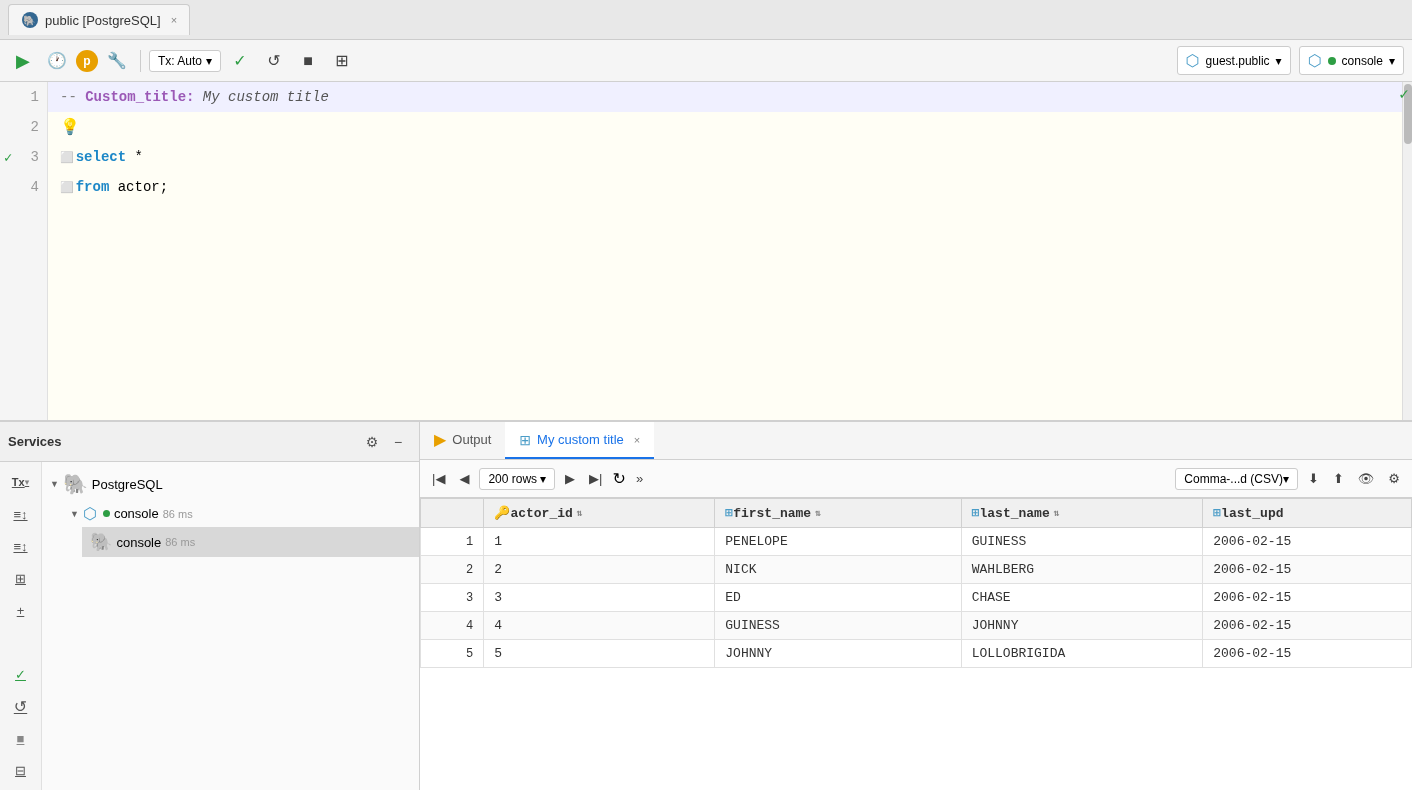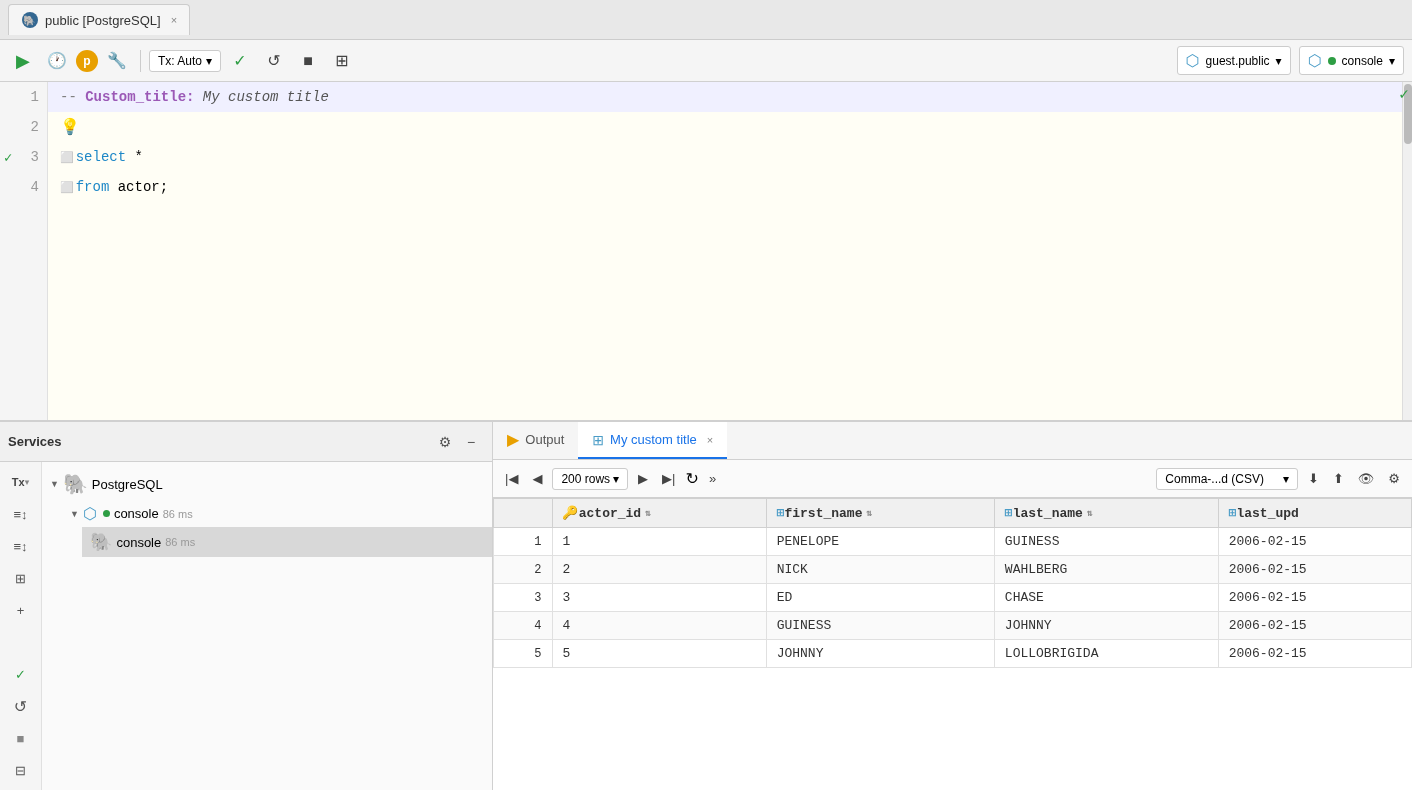--- a/index.html
+++ b/index.html
@@ -63,59 +63,59 @@
     .code-content {
       flex: 1; padding: 0; font-family: 'Courier New', monospace; font-size: 14px;
       overflow: auto; background: #fffef5;
     }
     .code-line {
       height: 30px; display: flex; align-items: center; padding: 0 12px;
       white-space: pre; position: relative;
     }
     .code-line.highlight { background: #f0f0ff; }
     .code-comment { color: #808080; }
-    .code-keyword-blue { color: #1e88c7; font-weight: normal; }
+    .code-keyword-blue { color: #1e88c7; font-weight: bold; }
     .code-annotation { color: #9b59b6; font-weight: bold; text-align: right; }
     .code-italic { color: #555; font-style: italic; }
     .scrollbar-right {
       width: 10px; background: #f0f0f0; border-left: 1px solid #ddd;
     }
     .scrollbar-thumb {
       width: 8px; height: 60px; background: #bbb; border-radius: 4px; margin: 2px auto;
     }
     .bulb-icon { font-size: 16px; }
     .small-icon { font-size: 11px; color: #aaa; margin-right: 2px; }
 
     
     .bottom-panel { display: flex; flex: 1; background: white; overflow: hidden; }
 
     
     .services-panel {
-      width: 493px; border-right: 1px solid #d0d0d0; display: flex; flex-direction: column;
+      width: 420px; border-right: 1px solid #d0d0d0; display: flex; flex-direction: column;
       background: #fafafa;
     }
     .services-header {
       display: flex; align-items: center; padding: 0 8px; height: 40px;
       border-bottom: 1px solid #d0d0d0; background: #f0f0f0;
     }
     .services-title { font-size: 13px; font-weight: 600; color: #333; flex: 1; }
     .services-toolbar-btn {
       width: 26px; height: 26px; border: none; background: transparent;
       cursor: pointer; border-radius: 3px; font-size: 14px; color: #555;
       display: flex; align-items: center; justify-content: center;
     }
     .services-content { display: flex; flex: 1; overflow: hidden; }
     .services-left-bar {
       width: 42px; border-right: 1px solid #e0e0e0; background: #f5f5f5;
       display: flex; flex-direction: column; align-items: center; padding: 6px 0; gap: 4px;
     }
     .left-bar-btn {
       width: 32px; height: 28px; border: none; background: transparent;
       cursor: pointer; border-radius: 3px; font-size: 13px; color: #555;
-      display: flex; align-items: center; justify-content: center;
+      display: flex; align-items: center; justify-content: center; text-decoration: underline;
     }
     .tx-label { font-size: 11px; font-weight: bold; color: #444; }
     .services-tree { flex: 1; padding: 6px 0; overflow: auto; }
     .tree-item {
       display: flex; align-items: center; gap: 4px; padding: 4px 8px;
       font-size: 13px; cursor: pointer;
     }
     .tree-item.selected { background: #d8d8d8; }
     .tree-arrow { font-size: 9px; color: #666; }
     .tree-time { font-size: 11px; color: #999; }
@@ -142,21 +142,21 @@
       border-bottom: 1px solid #d0d0d0; background: #fafafa; height: 38px;
     }
     .nav-btn { font-size: 13px; color: #444; cursor: pointer; padding: 2px 4px; }
     .rows-dropdown {
       display: flex; align-items: center; gap: 3px; padding: 3px 8px;
       border: 1px solid #ccc; border-radius: 3px; background: white;
       font-size: 12px; cursor: pointer;
     }
     .refresh-btn { font-size: 16px; cursor: pointer; }
     .csv-dropdown {
-      display: flex; align-items: center; gap: 19px; padding: 3px 8px;
+      display: flex; align-items: center; gap: 0; padding: 3px 8px;
       border: 1px solid #ccc; border-radius: 3px; background: white;
       font-size: 12px; cursor: pointer; margin-left: auto;
     }
     .results-toolbar-right { display: flex; align-items: center; gap: 6px; }
 
     
     .data-table-wrap { flex: 1; overflow: auto; }
     .data-table { width: 100%; border-collapse: collapse; font-family: 'Courier New', monospace; font-size: 13px; }
     .data-table th {
       background: #f0f0f0; border: 1px solid #d0d0d0; padding: 6px 10px;

